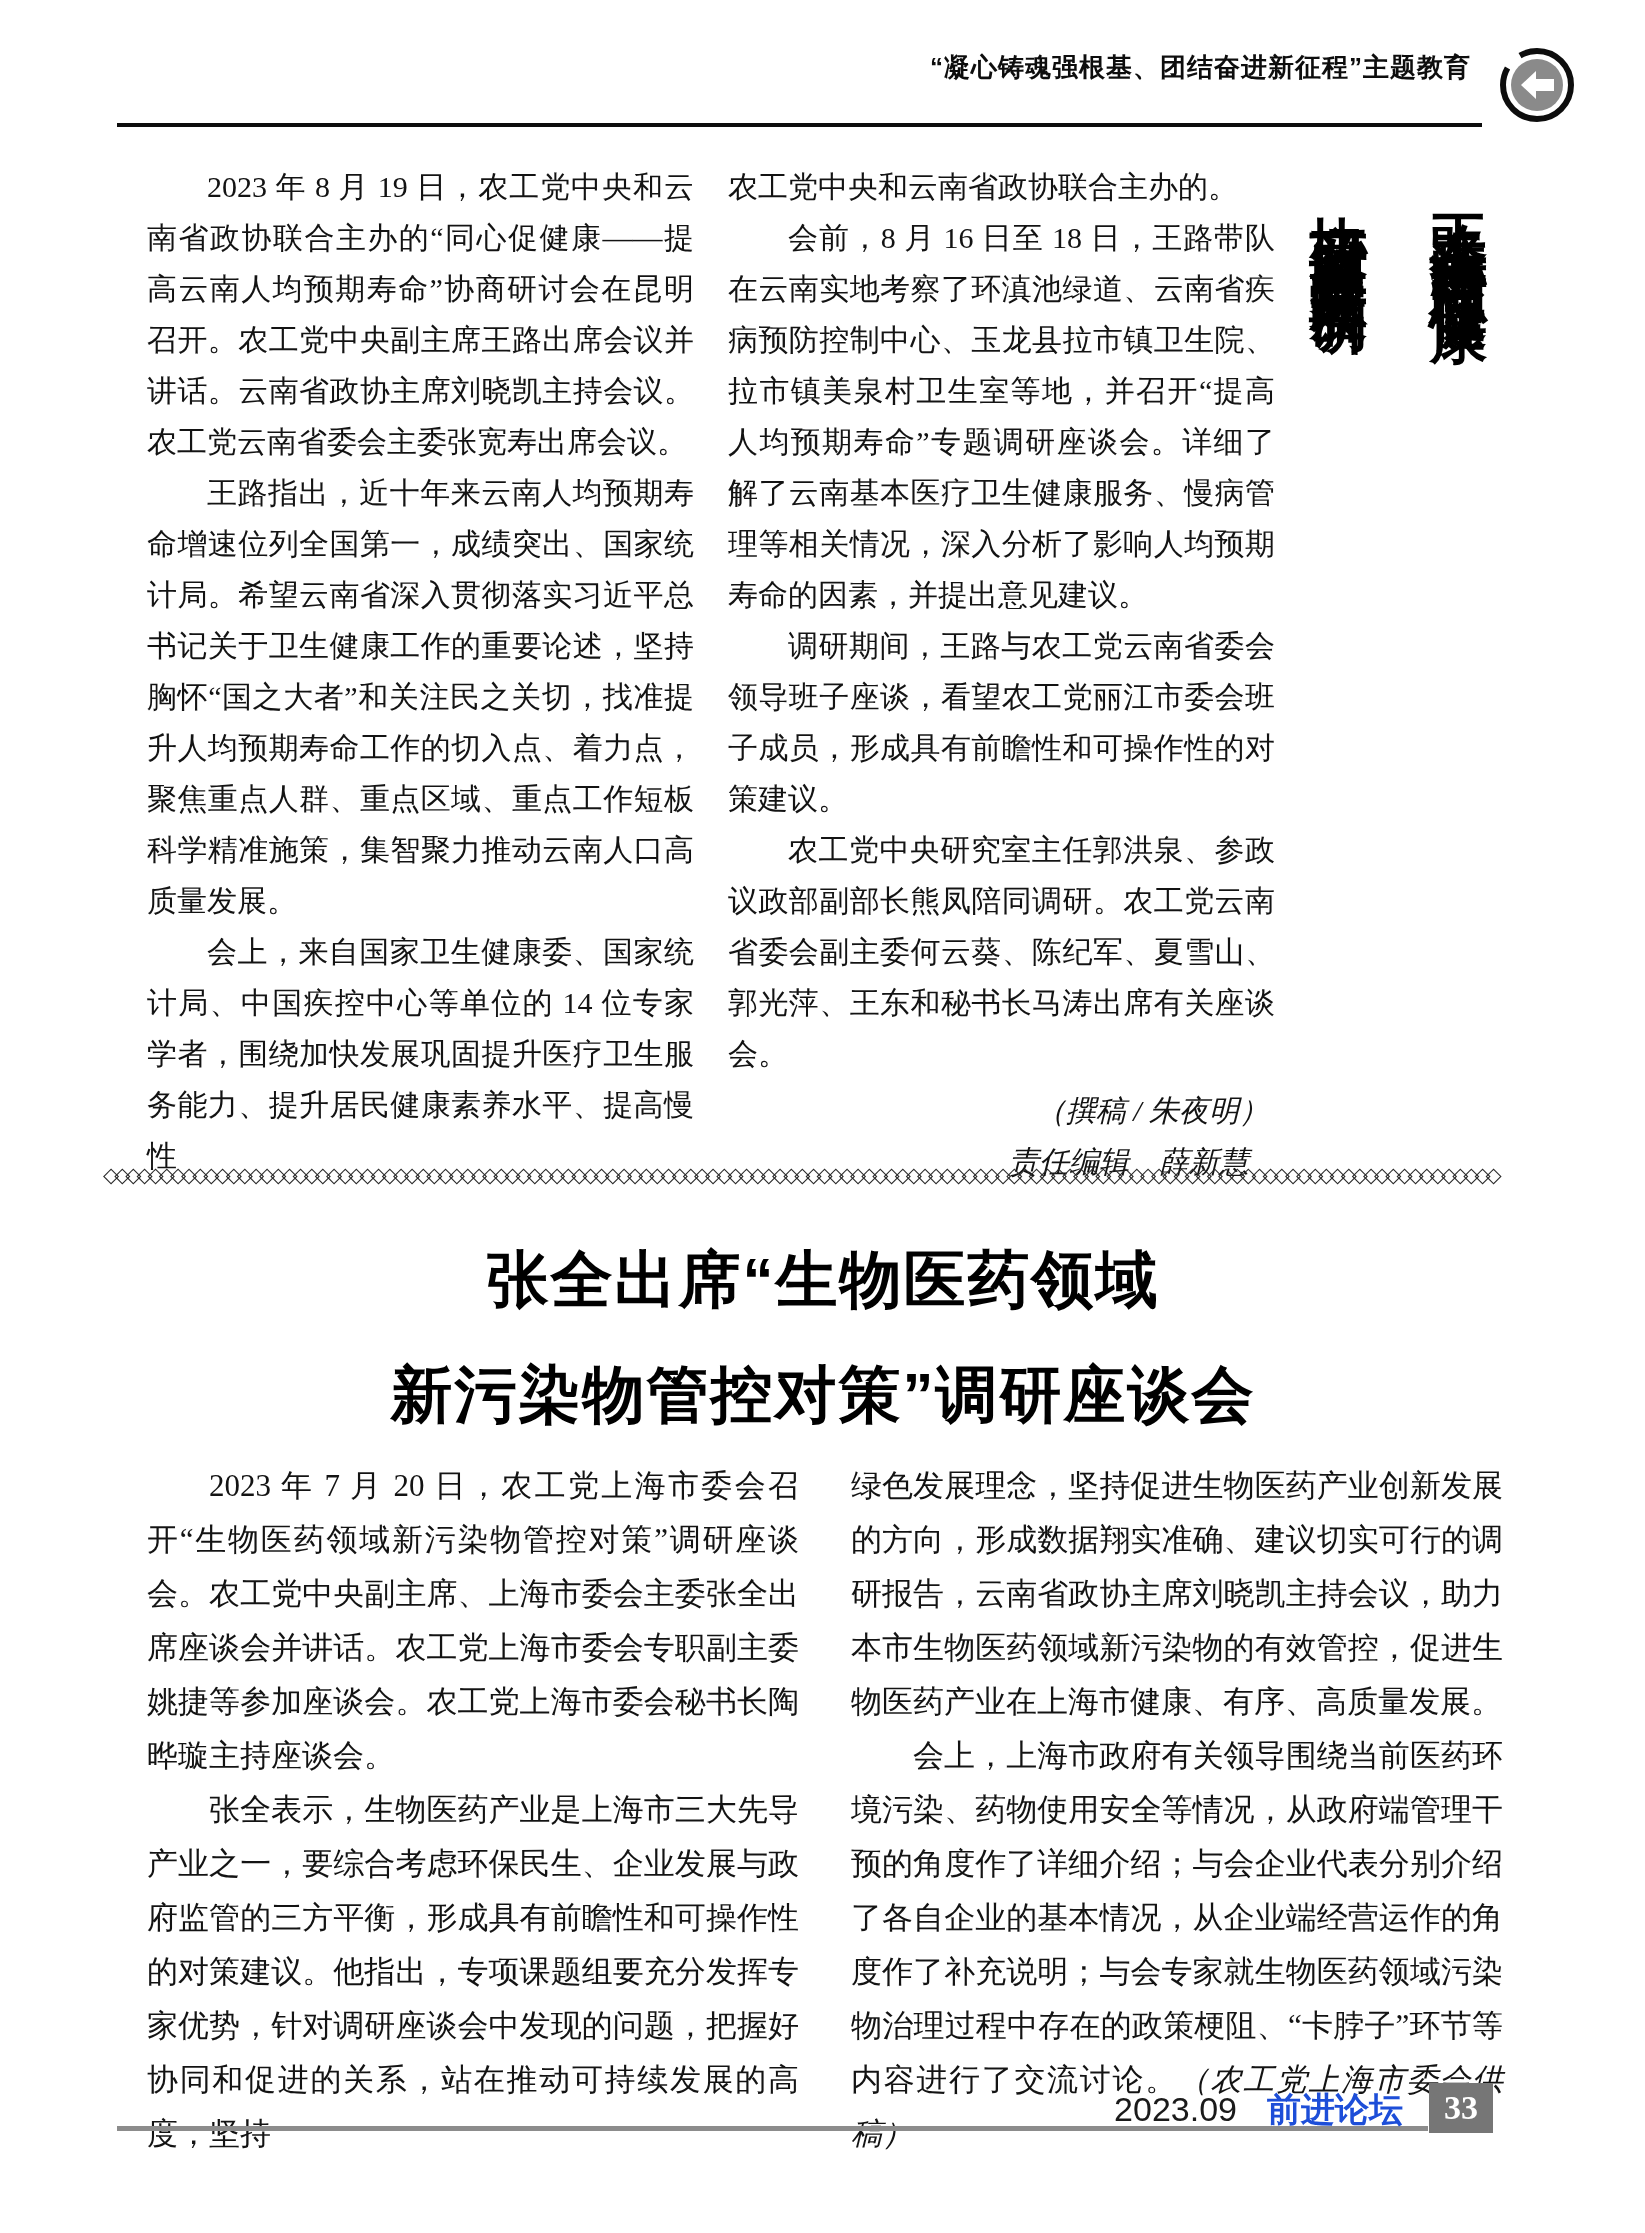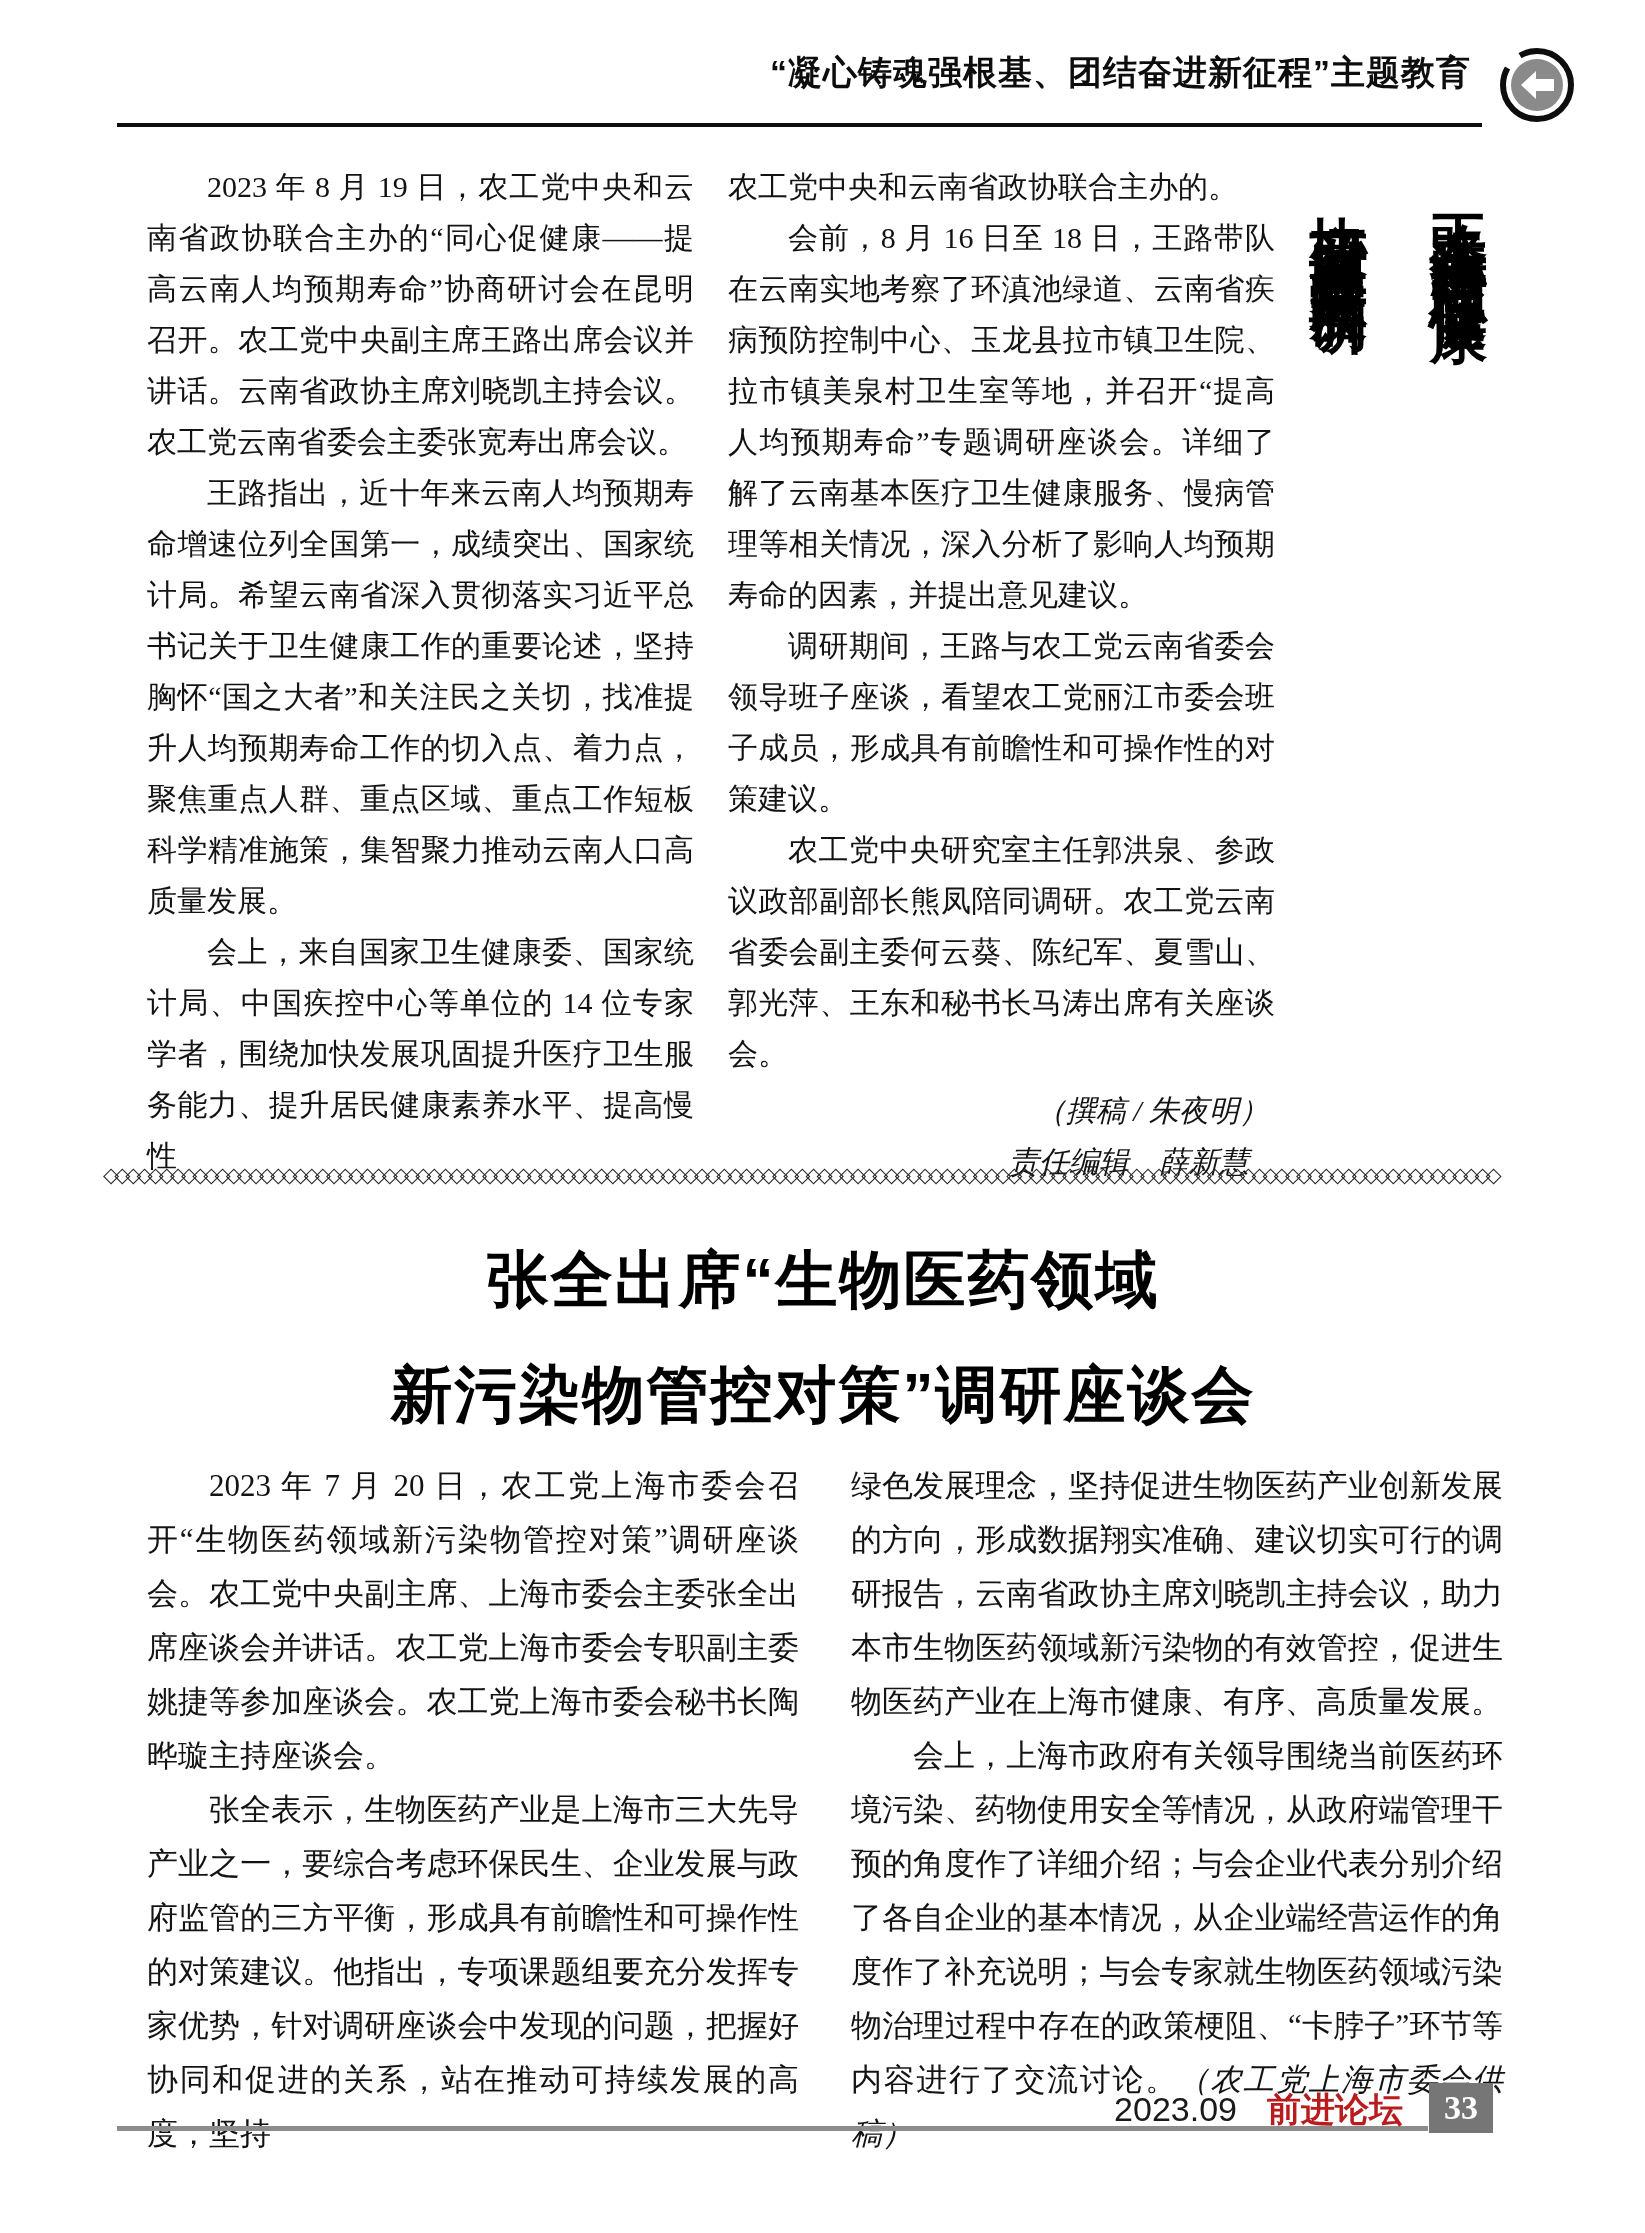--- a/index.html
+++ b/index.html
@@ -6,21 +6,21 @@
   .page {
     position:relative; width:1646px; height:2234px; background:#ffffff;
     margin:0 auto; overflow:hidden;
     font-family:"Liberation Serif","DejaVu Serif",serif; color:#131313;
   }
 
   
   .header-slogan {
     position:absolute; top:50px; right:175px;
     font-family:"Liberation Sans","DejaVu Sans",sans-serif;
-    font-weight:bold; font-size:34px; letter-spacing:1px; color:#0d0d0d;
+    font-weight:bold; font-size:26px; letter-spacing:1px; color:#0d0d0d;
     white-space:nowrap;
   }
   .header-icon { position:absolute; top:44px; left:1491px; width:90px; height:82px; }
   .header-rule { position:absolute; top:123px; left:117px; width:1365px; height:4px; background:#0d0d0d; }
 
   
   .a1col {
     position:absolute; top:161px; width:547px;
     font-size:30px; line-height:51px; text-align:justify;
   }
@@ -67,21 +67,21 @@
   .footer-meta {
     position:absolute; top:2087px; right:243px; height:44px;
     display:flex; align-items:baseline; gap:30px; white-space:nowrap;
   }
   .footer-issue {
     font-family:"Liberation Sans","DejaVu Sans",sans-serif;
     font-size:34px; font-weight:500; color:#1a1a1a;margin-left:42px;
   }
   .footer-mag {
     font-family:"Liberation Serif","DejaVu Serif",serif;
-    font-size:34px; font-weight:bold; color:#b91c1c;text-align:right;
+    font-size:34px; font-weight:bold; color:#1d4ed8;text-align:right;
   }
   .page-box {
     position:absolute; left:1429px; top:2083px; width:64px; height:50px;
     background:#767676; color:#ffffff; text-align:center; line-height:50px;
     font-family:"Liberation Serif","DejaVu Serif",serif;
     font-weight:bold; font-size:34px;
   }
 </style>
 </head>
 <body>

